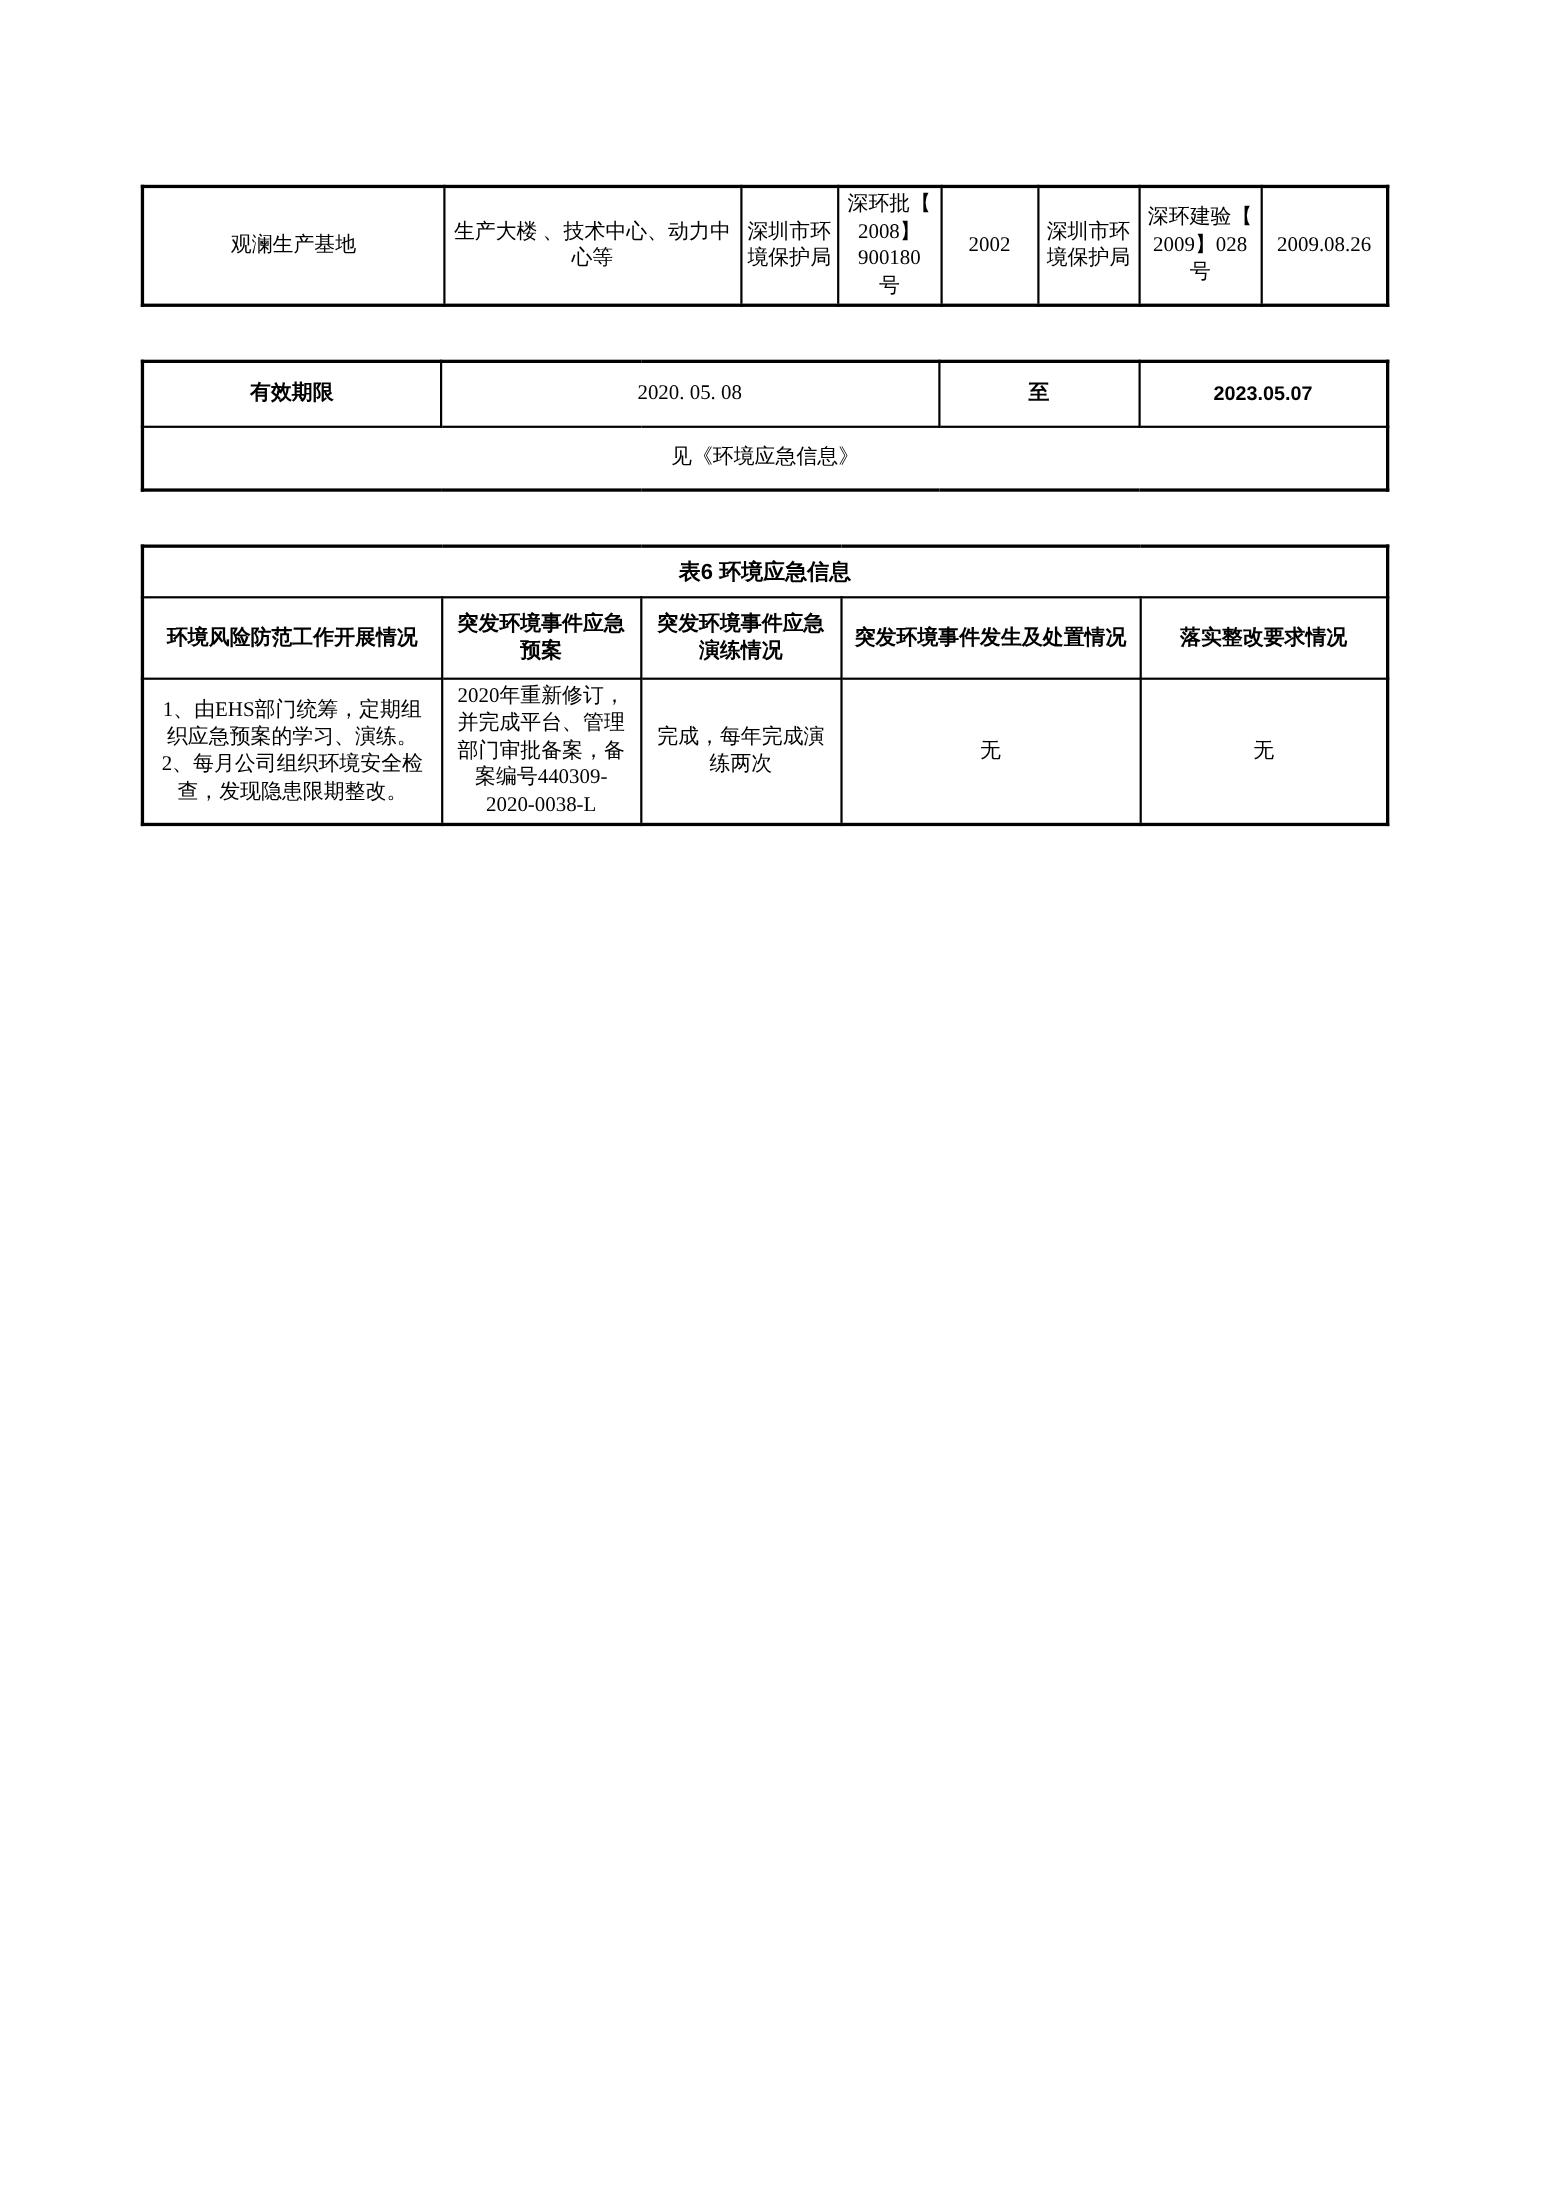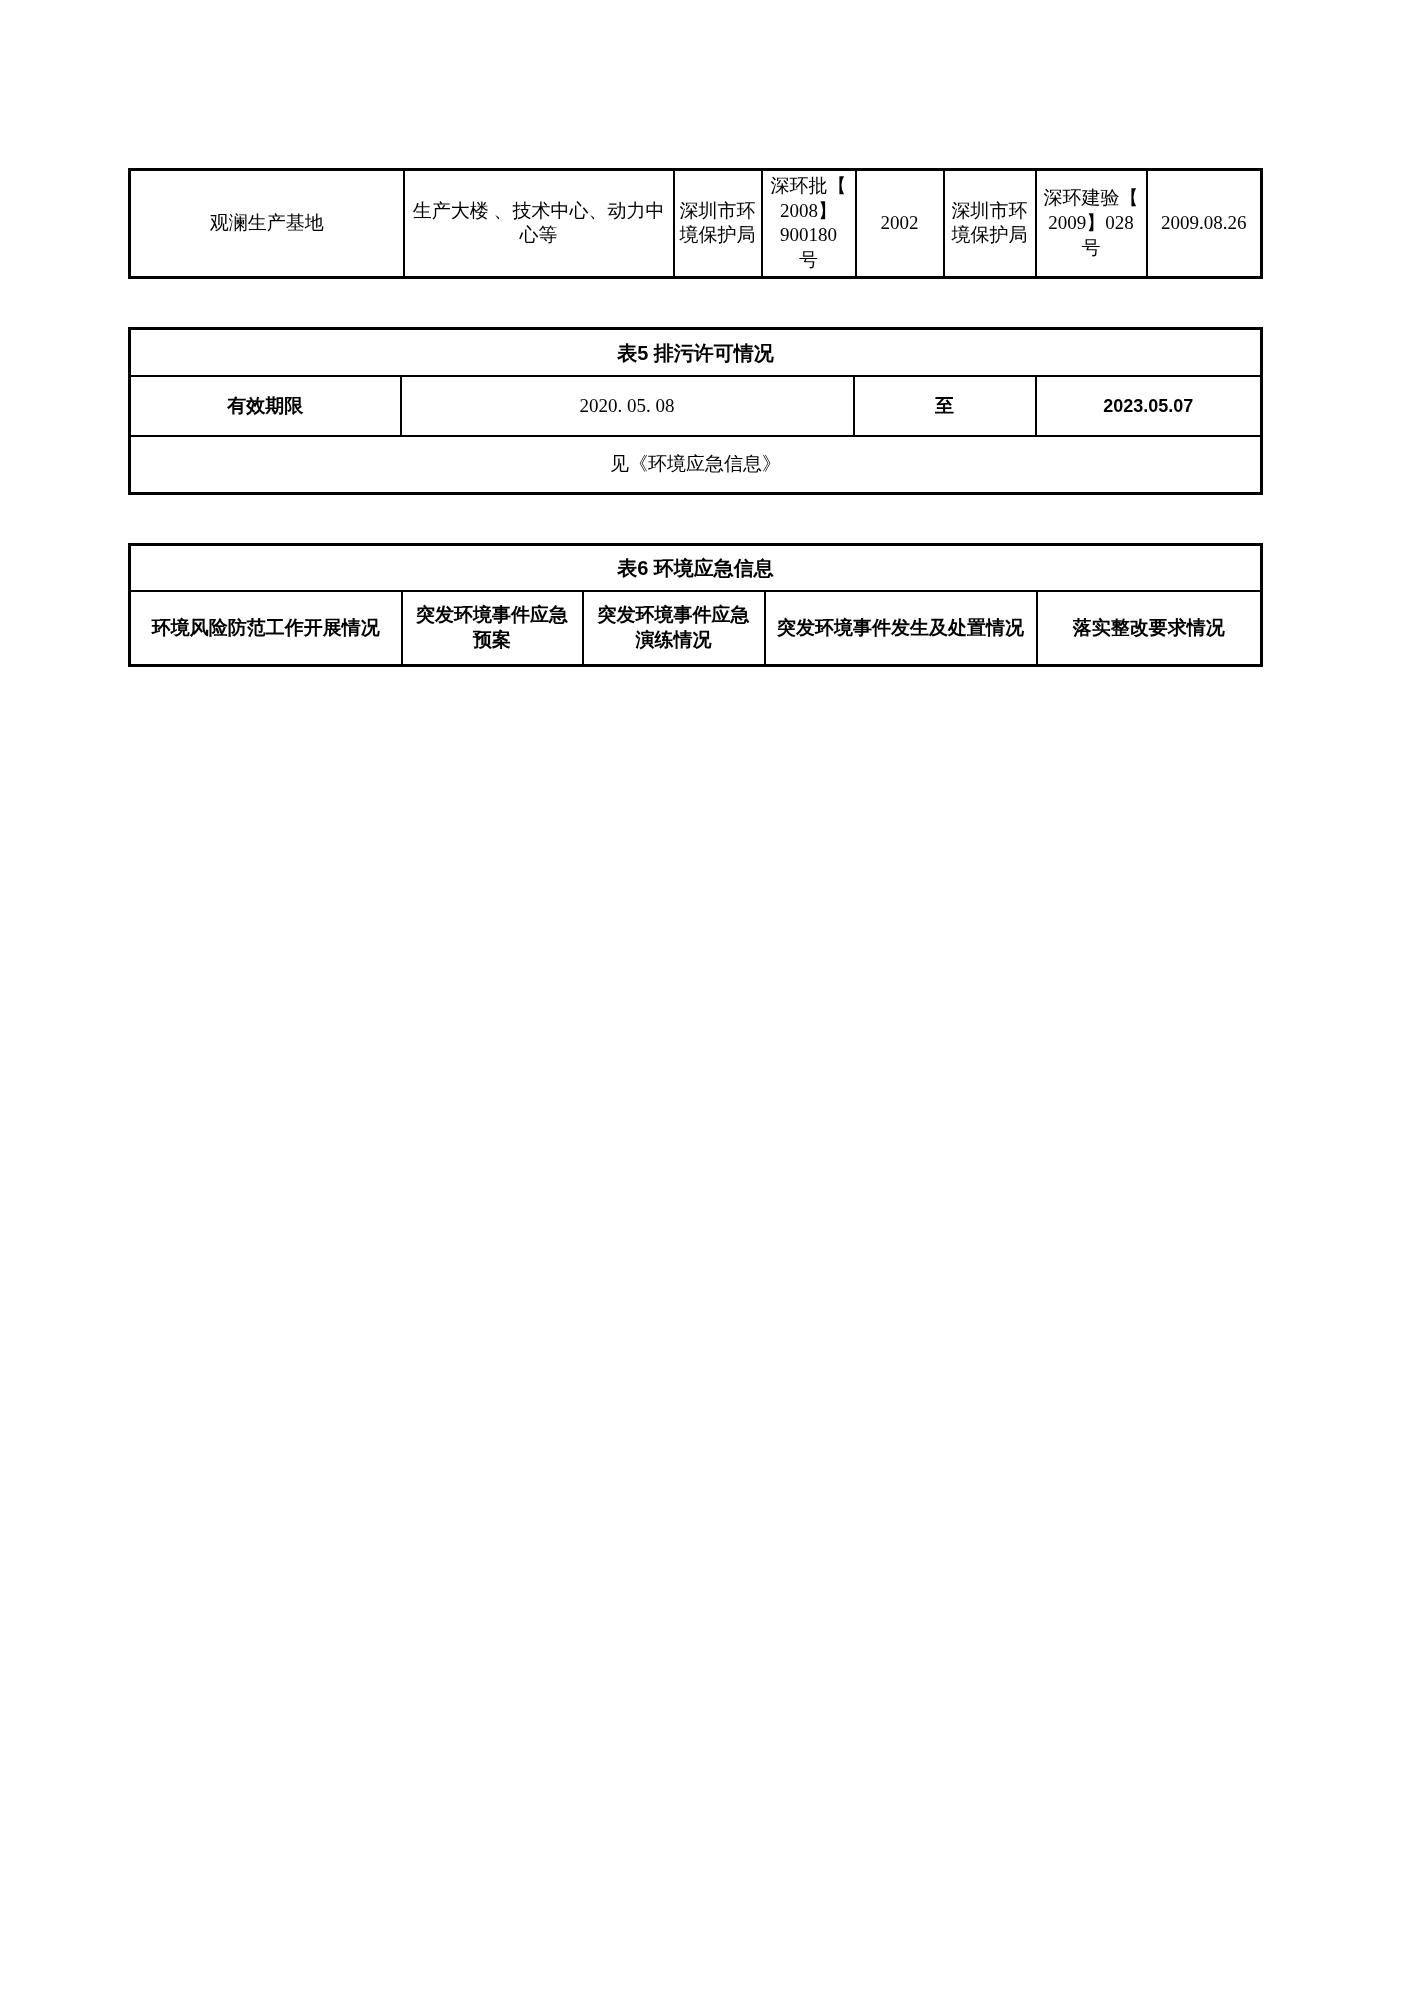--- a/index.html
+++ b/index.html
@@ -106,23 +106,20 @@
 
     <table class="tbl mt48">
       <colgroup>
         <col style="width:271px">
           <col style="width:182px">
           <col style="width:271px">
           <col style="width:182px">
           <col style="width:226px">
       </colgroup>
       <tbody>
-        <tr style="height:48px">
-          <td class="title-cell" colspan="5">表5 排污许可情况</td>
-        </tr>
         <tr style="height:60px">
           <td class="label">有效期限</td>
           <td class="serif" colspan="2">2020. 05. 08</td>
           <td class="label">至</td>
           <td class="bold-val">2023.05.07</td>
         </tr>
         <tr style="height:57px">
           <td class="serif" colspan="5">见《环境应急信息》</td>
         </tr>
       </tbody>
@@ -142,17 +139,32 @@
         </tr>
         <tr style="height:74px">
           <th class="label">环境风险防范工作开展情况</th>
           <th class="label">突发环境事件应急
 预案</th>
           <th class="label">突发环境事件应急
 演练情况</th>
           <th class="label">突发环境事件发生及处置情况</th>
           <th class="label">落实整改要求情况</th>
         </tr>
+        <tr style="height:122px">
+          <td class="serif left-text">1、由EHS部门统筹，定期组
+织应急预案的学习、演练。
+2、每月公司组织环境安全检
+查，发现隐患限期整改。</td>
+          <td class="serif">2020年重新修订，
+并完成平台、管理
+部门审批备案，备
+案编号440309-
+2020-0038-L</td>
+          <td class="serif">完成，每年完成演
+练两次</td>
+          <td class="serif">无</td>
+          <td class="serif">无</td>
+        </tr>
       </tbody>
     </table>
 
   </div>
 </div>
 
 </body></html>

